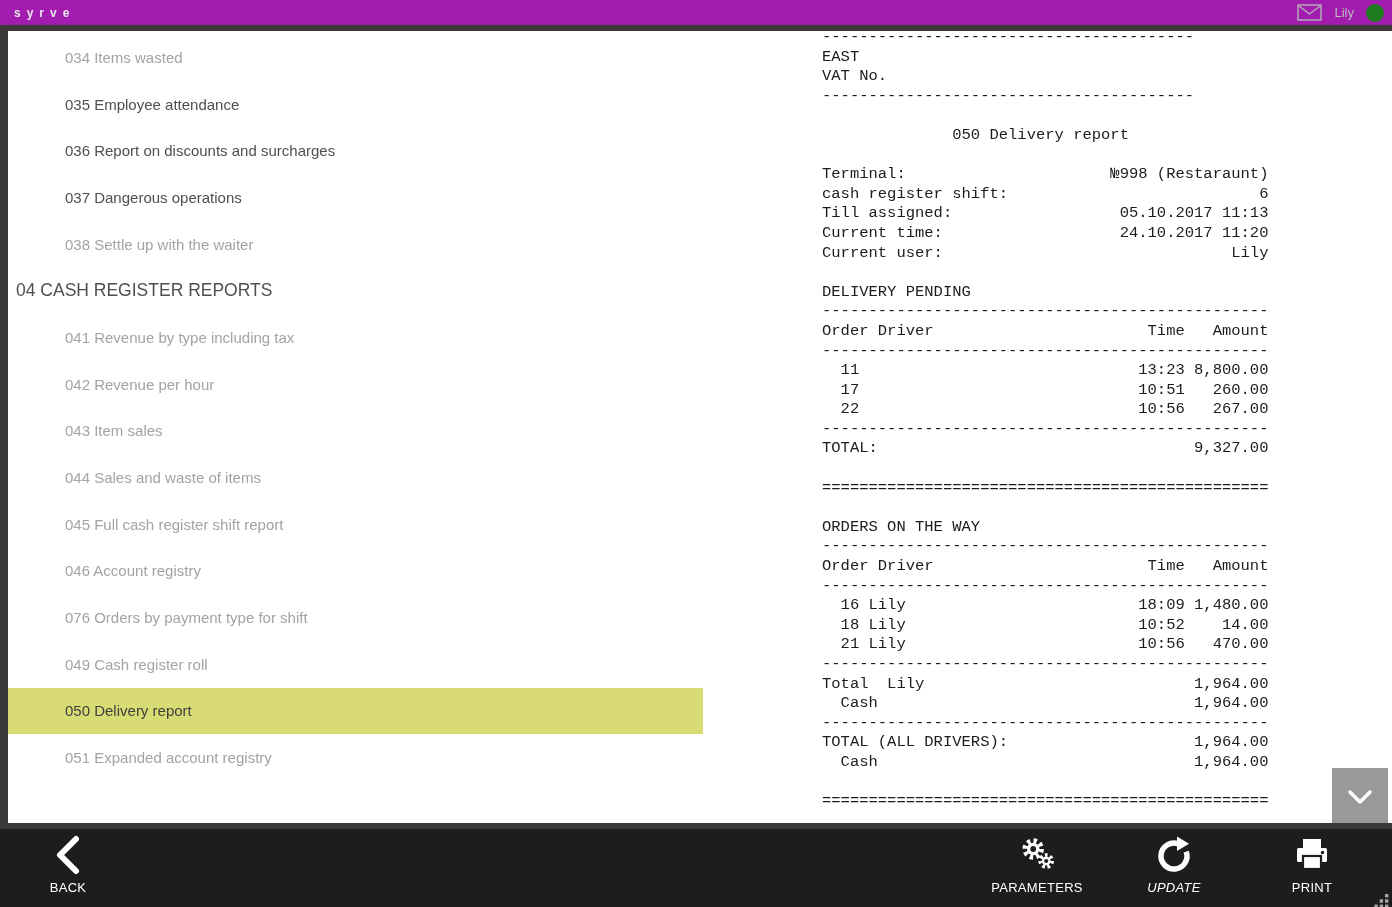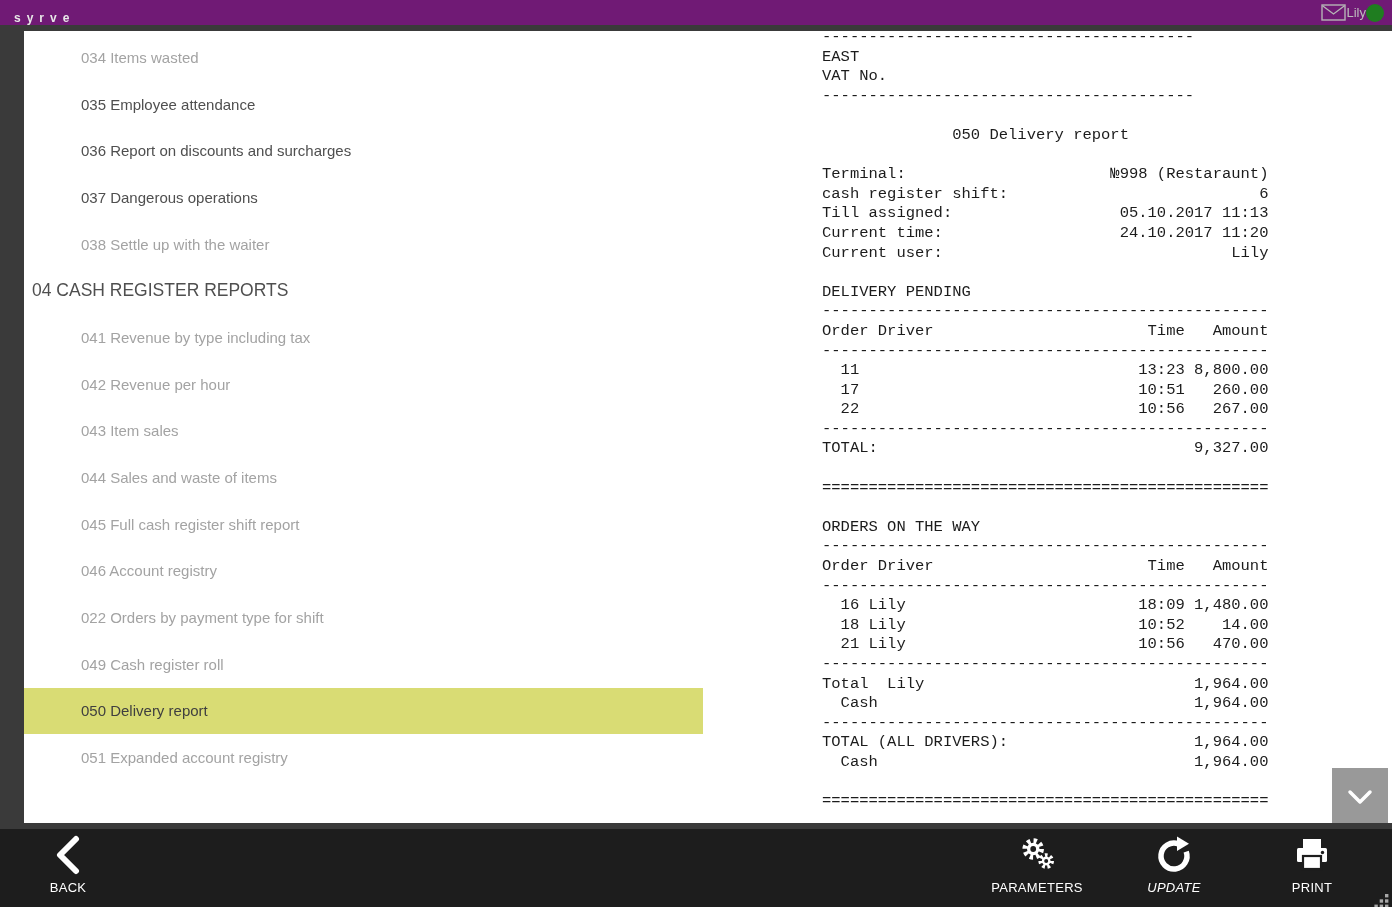--- a/index.html
+++ b/index.html
@@ -5,39 +5,39 @@
   * { box-sizing: border-box; }
   html,body { margin:0; padding:0; background:#3a3a3a; }
   .app {
     position:relative; width:1392px; height:907px; overflow:hidden;
     background:#3a3a3a; font-family:"Liberation Sans", sans-serif;
   }
 
   
   .topbar {
     position:absolute; left:0; top:0; width:1392px; height:25px;
-    background:#701a75; display:flex; align-items:flex-end;
+    background:#a21caf; display:flex; align-items:center;
   }
   .brand {
     color:#e8e8e8; font-size:12px; font-weight:bold; letter-spacing:6px;
     margin-left:14px;
   }
   .topbar-right {
     position:absolute; right:8px; top:0; height:25px;
-    display:flex; align-items:center; 
+    display:flex; align-items:center; gap:12px;
   }
   .user-name { color:#bdbdbd; font-size:13px; }
   .status-dot {
     width:18px; height:18px; border-radius:50%;
     background:var(--status-green,#1f7d20);
   }
 
   
   .left-panel {
-    position:absolute; left:24px; top:31px; width:749px; height:792px;
+    position:absolute; left:8px; top:31px; width:749px; height:792px;
     background:#fff; overflow:hidden;
   }
   .right-panel {
     position:absolute; left:703px; top:31px; width:689px; height:792px;
     background:#fff; overflow:hidden;
   }
 
   
   .report-list { padding-top:3px; }
   .report-list .row {
@@ -114,21 +114,21 @@
         <div class="row item normal">036 Report on discounts and surcharges</div>
         <div class="row item normal">037 Dangerous operations</div>
         <div class="row item dim">038 Settle up with the waiter</div>
         <div class="row header normal">04 CASH REGISTER REPORTS</div>
         <div class="row item dim">041 Revenue by type including tax</div>
         <div class="row item dim">042 Revenue per hour</div>
         <div class="row item dim">043 Item sales</div>
         <div class="row item dim">044 Sales and waste of items</div>
         <div class="row item dim">045 Full cash register shift report</div>
         <div class="row item dim">046 Account registry</div>
-        <div class="row item dim">022 Orders by payment type for shift</div>
+        <div class="row item dim">076 Orders by payment type for shift</div>
         <div class="row item dim">049 Cash register roll</div>
         <div class="row item selected">050 Delivery report</div>
         <div class="row item dim">051 Expanded account registry</div>
       </div>
     <div class="scroll-btn up">
       <span style="display:flex;">
         <svg width="54" height="54" viewBox="0 0 54 54">
           <polyline points="17,32 27,22 37,32" fill="none" stroke="#fff" stroke-width="3.5" stroke-linecap="round" stroke-linejoin="round"></polyline>
         </svg>
       </span>

